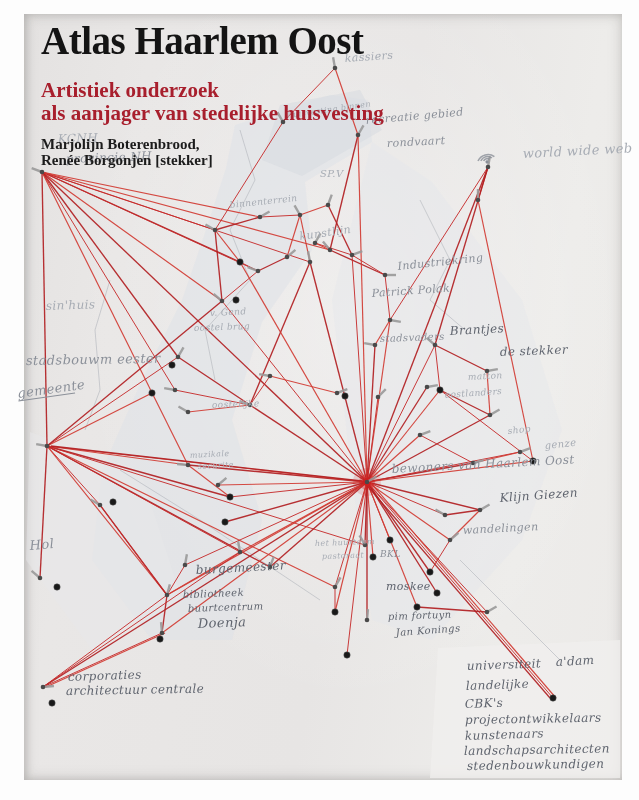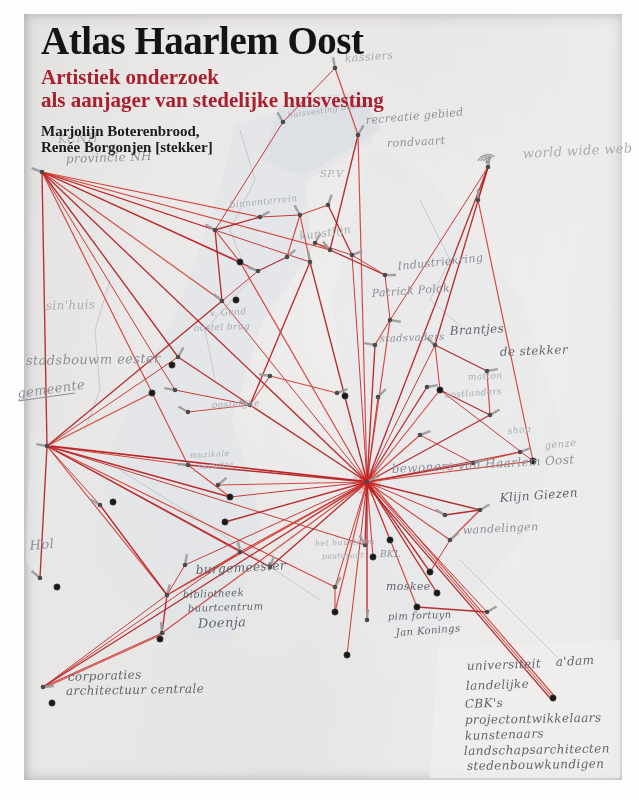--- a/index.html
+++ b/index.html
@@ -6,21 +6,21 @@
   .stage{position:relative;width:639px;height:800px;background:#fdfdfd;overflow:hidden;
          font-family:"Liberation Serif", serif;}
   .photo{position:absolute;left:24px;top:14px;width:598px;height:766px;
          background:
            radial-gradient(ellipse at 55% 40%, rgba(255,255,255,.35), rgba(255,255,255,0) 60%),
            linear-gradient(100deg, #e4e2e1 0%, #e9e7e6 18%, #e7e5e4 55%, #edecea 80%, #eceae8 100%);
          box-shadow:inset 0 0 14px rgba(120,118,115,.35), inset 3px 0 6px rgba(140,138,135,.25);}
   svg.overlay{position:absolute;left:0;top:0;pointer-events:none;}
   .titleblock{position:absolute;left:41px;top:20px;width:560px;}
   .titleblock h1{margin:0;font-size:39px;line-height:42px;font-weight:700;color:#141414;letter-spacing:-.5px;}
-  .sub{margin-top:4px;font-weight:700;font-size:21px;line-height:23px;color:#a81f2d;}
+  .sub{margin-top:17px;font-weight:700;font-size:21px;line-height:23px;color:#a81f2d;}
   .authors{margin-top:11px;font-weight:700;font-size:15px;line-height:16px;color:#1c1c1c;}
 </style>
 </head>
 <body>
 
 <div class="stage">
   <div class="photo"></div>
   <svg class="overlay" width="639" height="800" viewBox="0 0 639 800">
       <polygon points="235,125 330,95 368,100 372,142 305,182 312,250 262,322 232,420 262,520 232,640 152,640 92,560 102,470 142,380 182,300 206,230 226,168" fill="rgba(223,226,231,0.55)"></polygon>
       <polygon points="372,142 432,182 522,300 562,430 522,540 432,640 372,620 352,480 332,300" fill="rgba(228,230,234,0.45)"></polygon>

